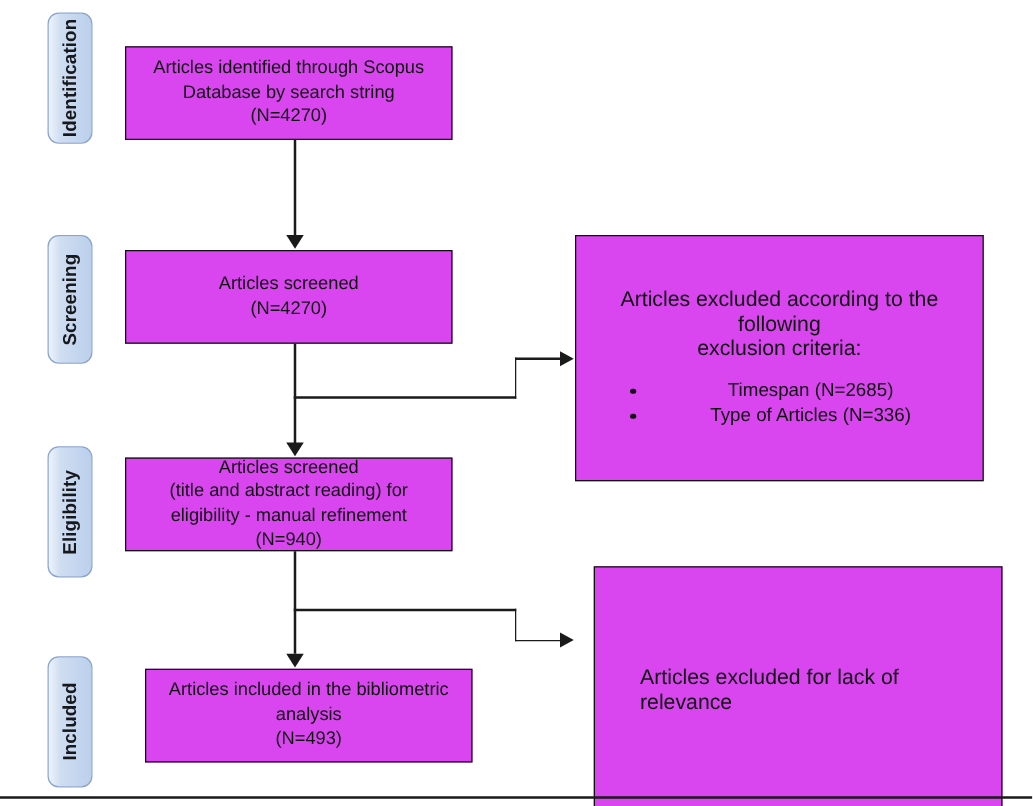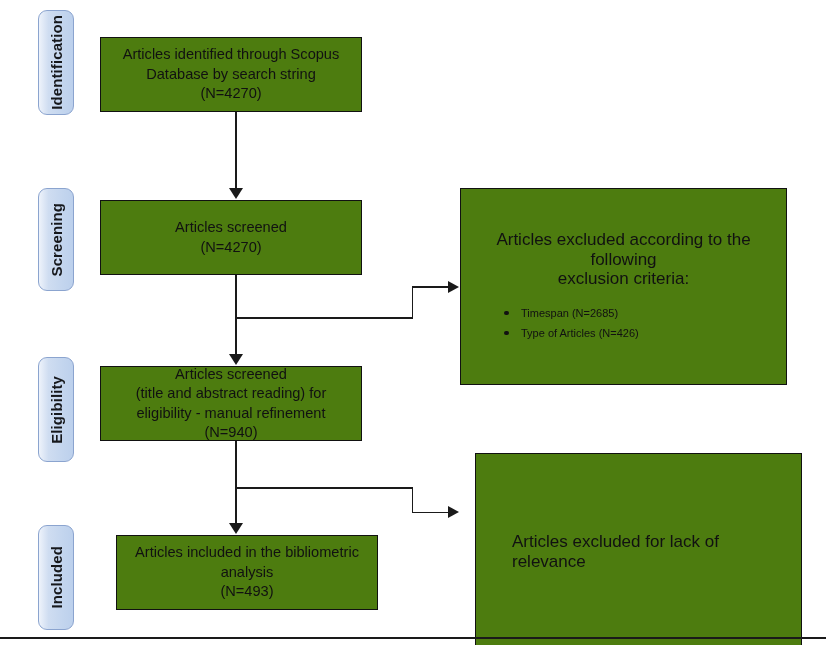--- a/index.html
+++ b/index.html
@@ -40,21 +40,21 @@
     color: #16181c;
     letter-spacing: 0.1px;
     white-space: nowrap;
   }
 
   
   .flow-box {
     position: absolute;
     box-sizing: border-box;
     border: 1.6px solid #111111;
-    background: #4d7c0f;
+    background: #d946ef;
     display: flex;
     flex-direction: column;
     justify-content: center;
   }
   .box-text {
     font-size: 14.6px;
     line-height: 19.5px;
     color: #111111;
     text-align: center;
     padding: 0 8px;
@@ -72,24 +72,24 @@
     text-align: left;
     padding-left: 36px;
   }
   .excl-list {
     margin: 14px 0 0 0;
     padding: 0 10px 0 60px;
     list-style: none;
   }
   .excl-list li {
     position: relative;
-    font-size: 11px;
+    font-size: 15px;
     line-height: 20px;
     color: #111111;
-    text-align: left;
+    text-align: center;
     padding-left: 0;
     white-space: pre-line;
   }
   .excl-list li::before {
     content: "";
     position: absolute;
     left: -17px;
     top: 8px;
     width: 4.5px;
     height: 4.5px;
@@ -172,21 +172,21 @@
     <div class="box-text">Articles included in the bibliometric
 analysis
 (N=493)</div>
   </div>
 
   <div class="flow-box" style="left:460px; top:188px; width:327px; height:197px;">
     <div class="excl-head">Articles excluded according to the following
 exclusion criteria:</div>
     <ul class="excl-list">
       <li>Timespan (N=2685)</li>
-      <li>Type of Articles (N=426)</li>
+      <li>Type of Articles (N=336)</li>
     </ul>
   </div>
 
   <div class="flow-box" style="left:475px; top:413px; width:327px; height:197px;margin-top:40px;">
     <div class="excl-head left-align">Articles excluded for lack of relevance</div>
   </div>
 
   <div class="conn-v" style="left:235px; top:112px; height:77px;"></div>
   <div class="arrow-down" style="left:228.5px; top:188px;"></div>
 

